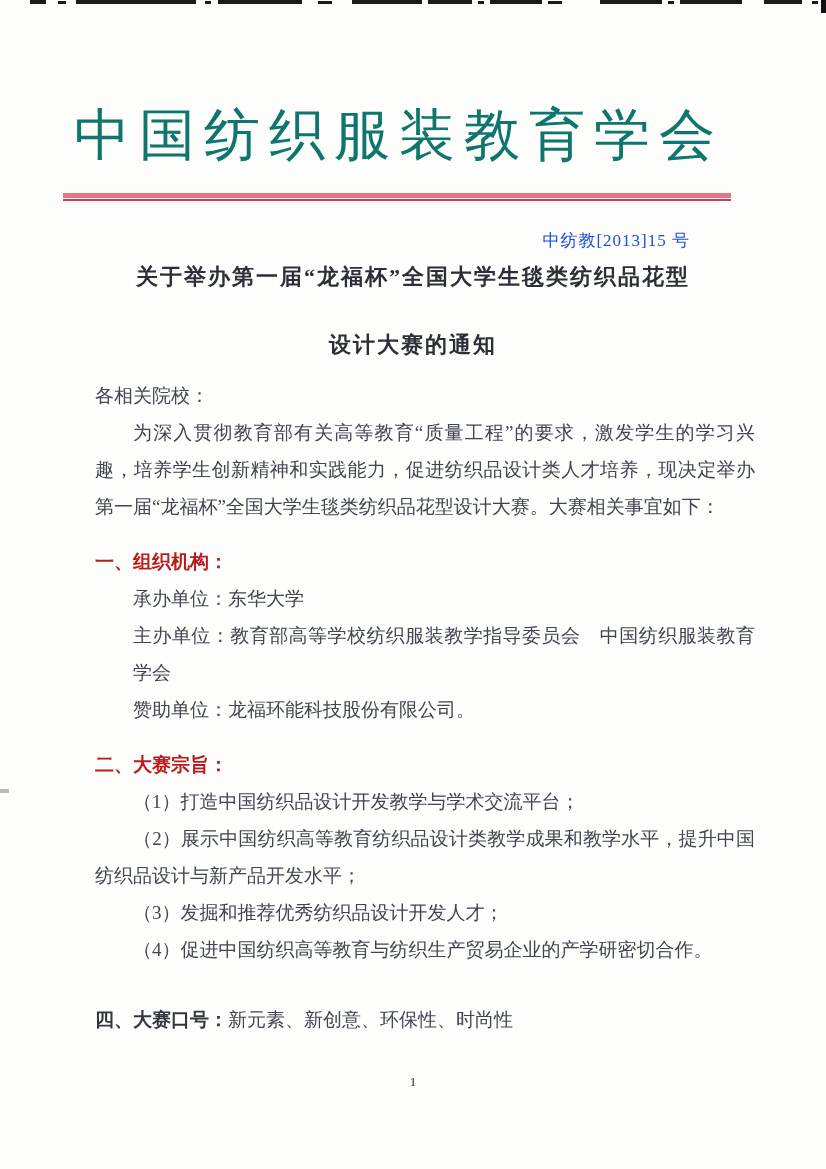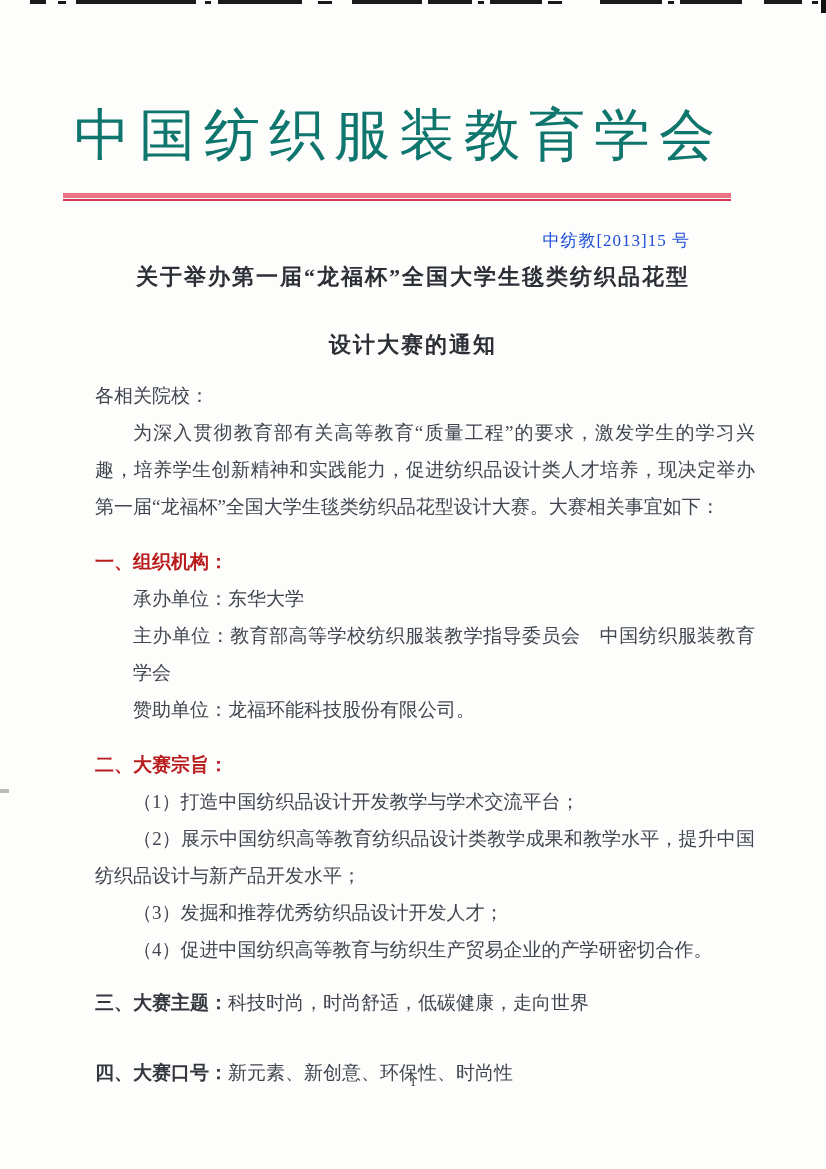--- a/index.html
+++ b/index.html
@@ -120,21 +120,20 @@
     <p class="sub">承办单位：东华大学</p>
     <p class="sub">主办单位：教育部高等学校纺织服装教学指导委员会　中国纺织服装教育学会</p>
     <p class="sub">赞助单位：龙福环能科技股份有限公司。</p>
 
     <p class="sec-heading">二、大赛宗旨：</p>
     <p class="indent">（1）打造中国纺织品设计开发教学与学术交流平台；</p>
     <p class="indent">（2）展示中国纺织高等教育纺织品设计类教学成果和教学水平，提升中国纺织品设计与新产品开发水平；</p>
     <p class="indent">（3）发掘和推荐优秀纺织品设计开发人才；</p>
     <p class="indent">（4）促进中国纺织高等教育与纺织生产贸易企业的产学研密切合作。</p>
 
-    <p class="sec-inline-3"><span class="sec-label">三、大赛主题：</span><span>科技时尚，时尚舒适，低碳健康，走向世界</span></p>
 
     <p class="sec-inline-4"><span class="sec-label">四、大赛口号：</span><span>新元素、新创意、环保性、时尚性</span></p>
 
   </div>
 
   <div class="page-number">1</div>
 
 </div>
 
 </body></html>

